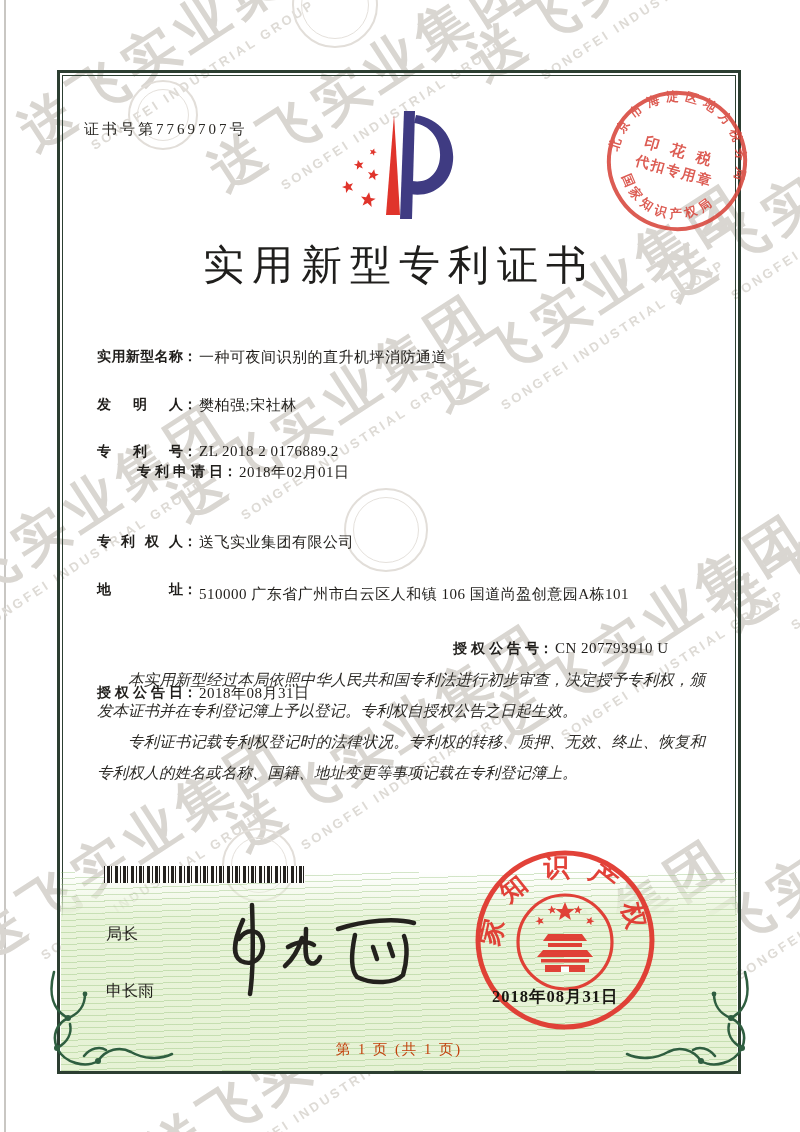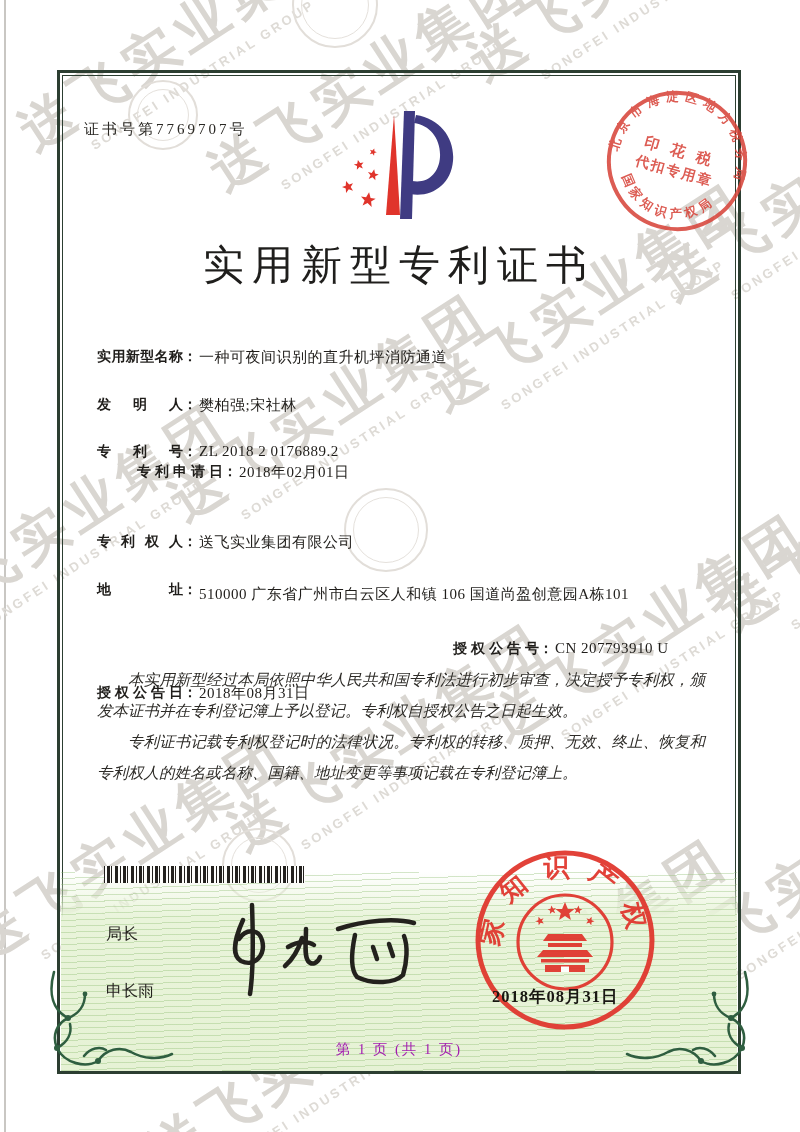--- a/index.html
+++ b/index.html
@@ -88,21 +88,21 @@
       #23211e 7px 8px,#fdfdfb 8px 11px,#23211e 11px 13.5px,#fdfdfb 13.5px 16px);}
   .sig-title{position:absolute;left:106px;top:924px;font-size:16px;color:#24221e;z-index:5;
              font-family:Liberation Mono, monospace;text-align:center;}
   .sig-name{position:absolute;left:106px;top:957px;font-size:16px;color:#24221e;z-index:5;
             font-family:"Liberation Sans","DejaVu Sans",sans-serif;margin-top:24px;}
   .signature{position:absolute;left:205px;top:898px;z-index:5;}
   .seal{position:absolute;left:470px;top:845px;z-index:6;opacity:.93;}
   .seal-date{position:absolute;left:492px;top:986px;z-index:7;font-size:16.5px;font-weight:bold;
              letter-spacing:1px;color:#191813;}
   .footer{position:absolute;left:57px;top:1040px;width:684px;text-align:center;z-index:5;
-          font-size:14.5px;color:#a21caf;letter-spacing:2px;}
+          font-size:14.5px;color:#c2410c;letter-spacing:2px;}
 
   
   .tax-stamp{position:absolute;left:602px;top:86px;z-index:6;transform:rotate(16deg);opacity:.88;}
 
   svg text{font-family:"Liberation Serif","DejaVu Serif",serif;}
 </style>
 </head>
 <body>
 
 <div class="scan-edge"></div>

